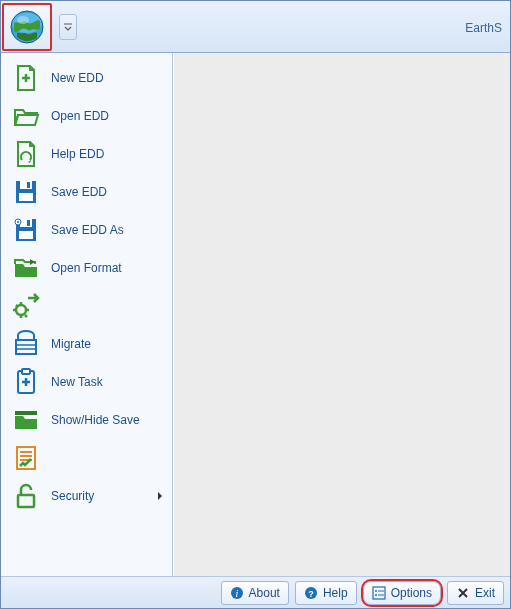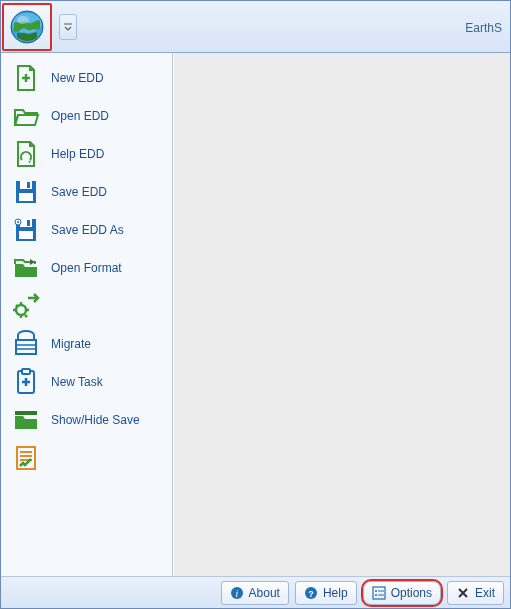--- a/index.html
+++ b/index.html
@@ -280,20 +280,32 @@
       <div class="menu-item">
         <span class="ic">
           <svg viewBox="0 0 28 28">
               <rect x="5" y="3" width="18" height="22" fill="none" stroke="#e08a2a" stroke-width="2"></rect>
               <path d="M8 8h12M8 12h12M8 16h12" stroke="#e08a2a" stroke-width="2"></path>
               <path d="M8 22l3-3 2 2 6-6" fill="none" stroke="#3e9a34" stroke-width="2.5"></path>
             </svg>
         </span>
       </div>
 
+      <div class="menu-item">
+        <span class="ic">
+          <svg viewBox="0 0 28 28">
+              <rect x="6" y="13" width="16" height="12" rx="1" fill="none" stroke="#3e9a34" stroke-width="2.5"></rect>
+              <path d="M9 13V8a5 5 0 0 1 10 0" fill="none" stroke="#3e9a34" stroke-width="2.5"></path>
+            </svg>
+        </span>
+        <span class="lbl">Security</span>
+        <svg class="arrow" viewBox="0 0 8 8">
+            <path d="M2 0l4 4-4 4z" fill="#333"></path>
+          </svg>
+      </div>
 
     </div>
     <div class="content-pane"></div>
   </div>
 
   <div class="footer">
     <div class="fbtn">
       <span class="fic">
         <svg viewBox="0 0 14 14">
             <circle cx="7" cy="7" r="6" fill="#1d6fb7"></circle>

